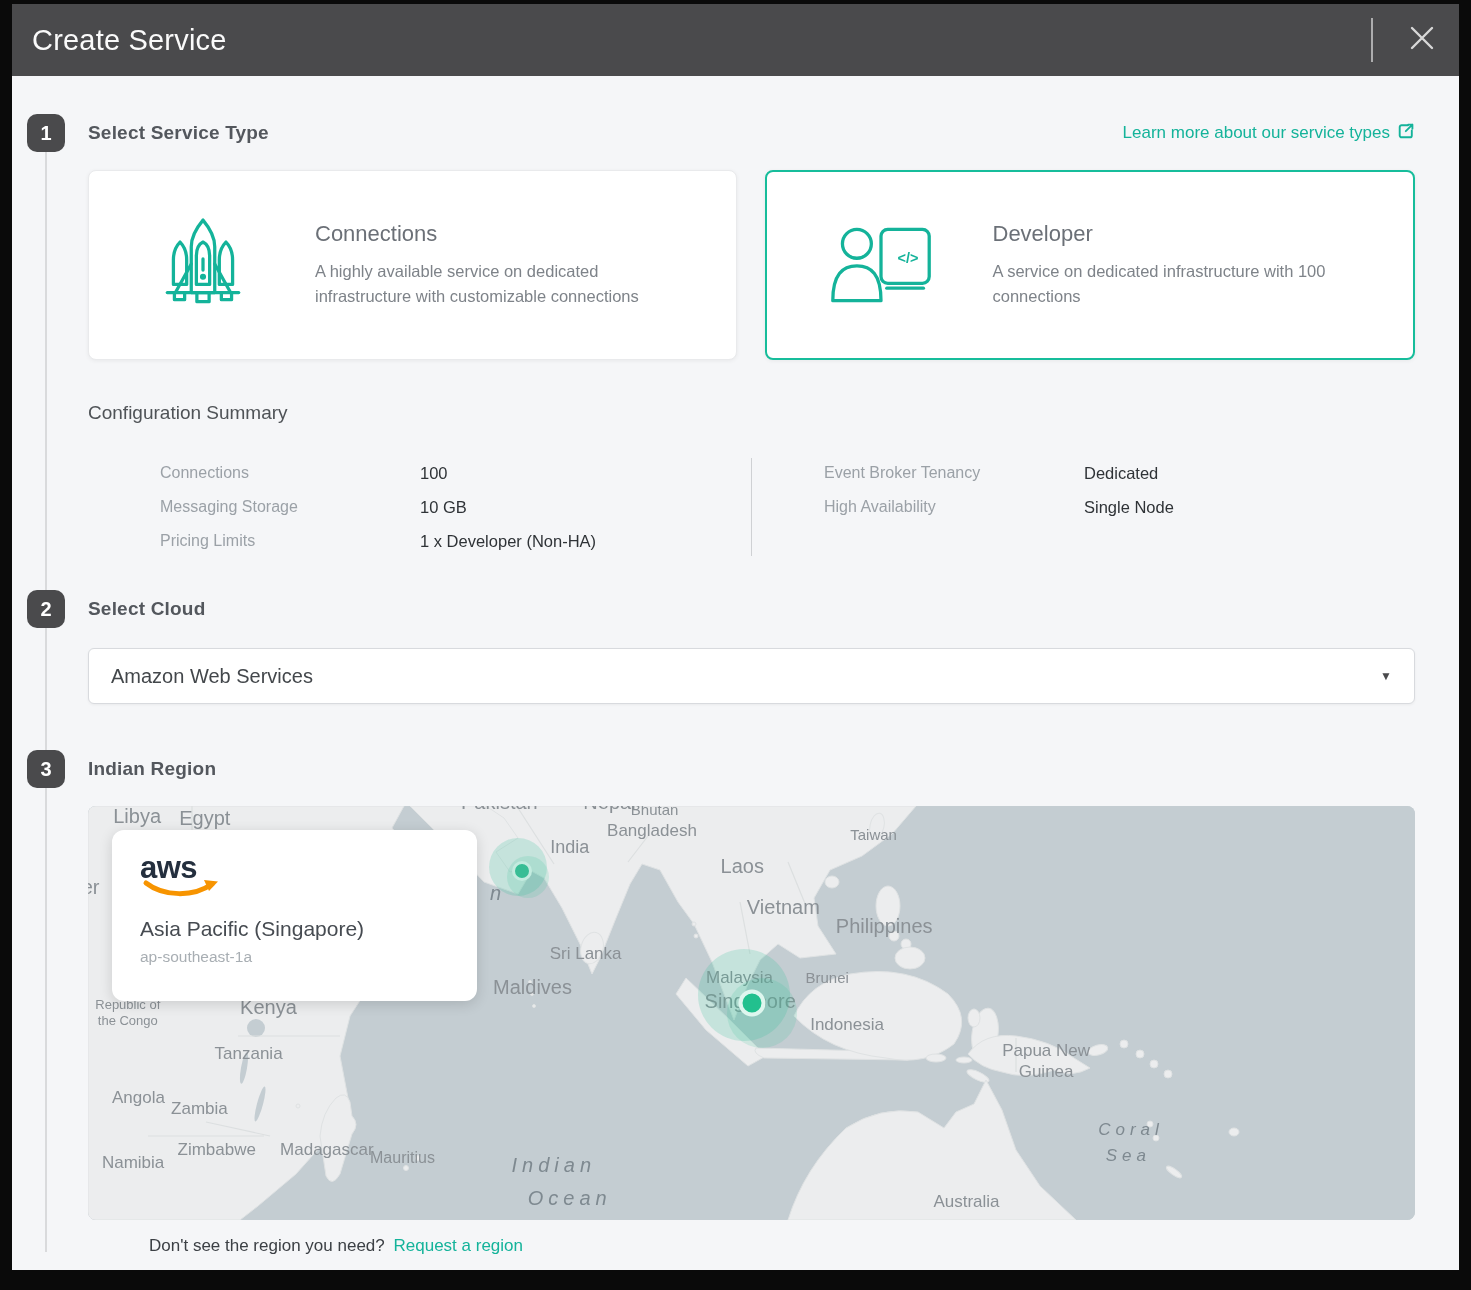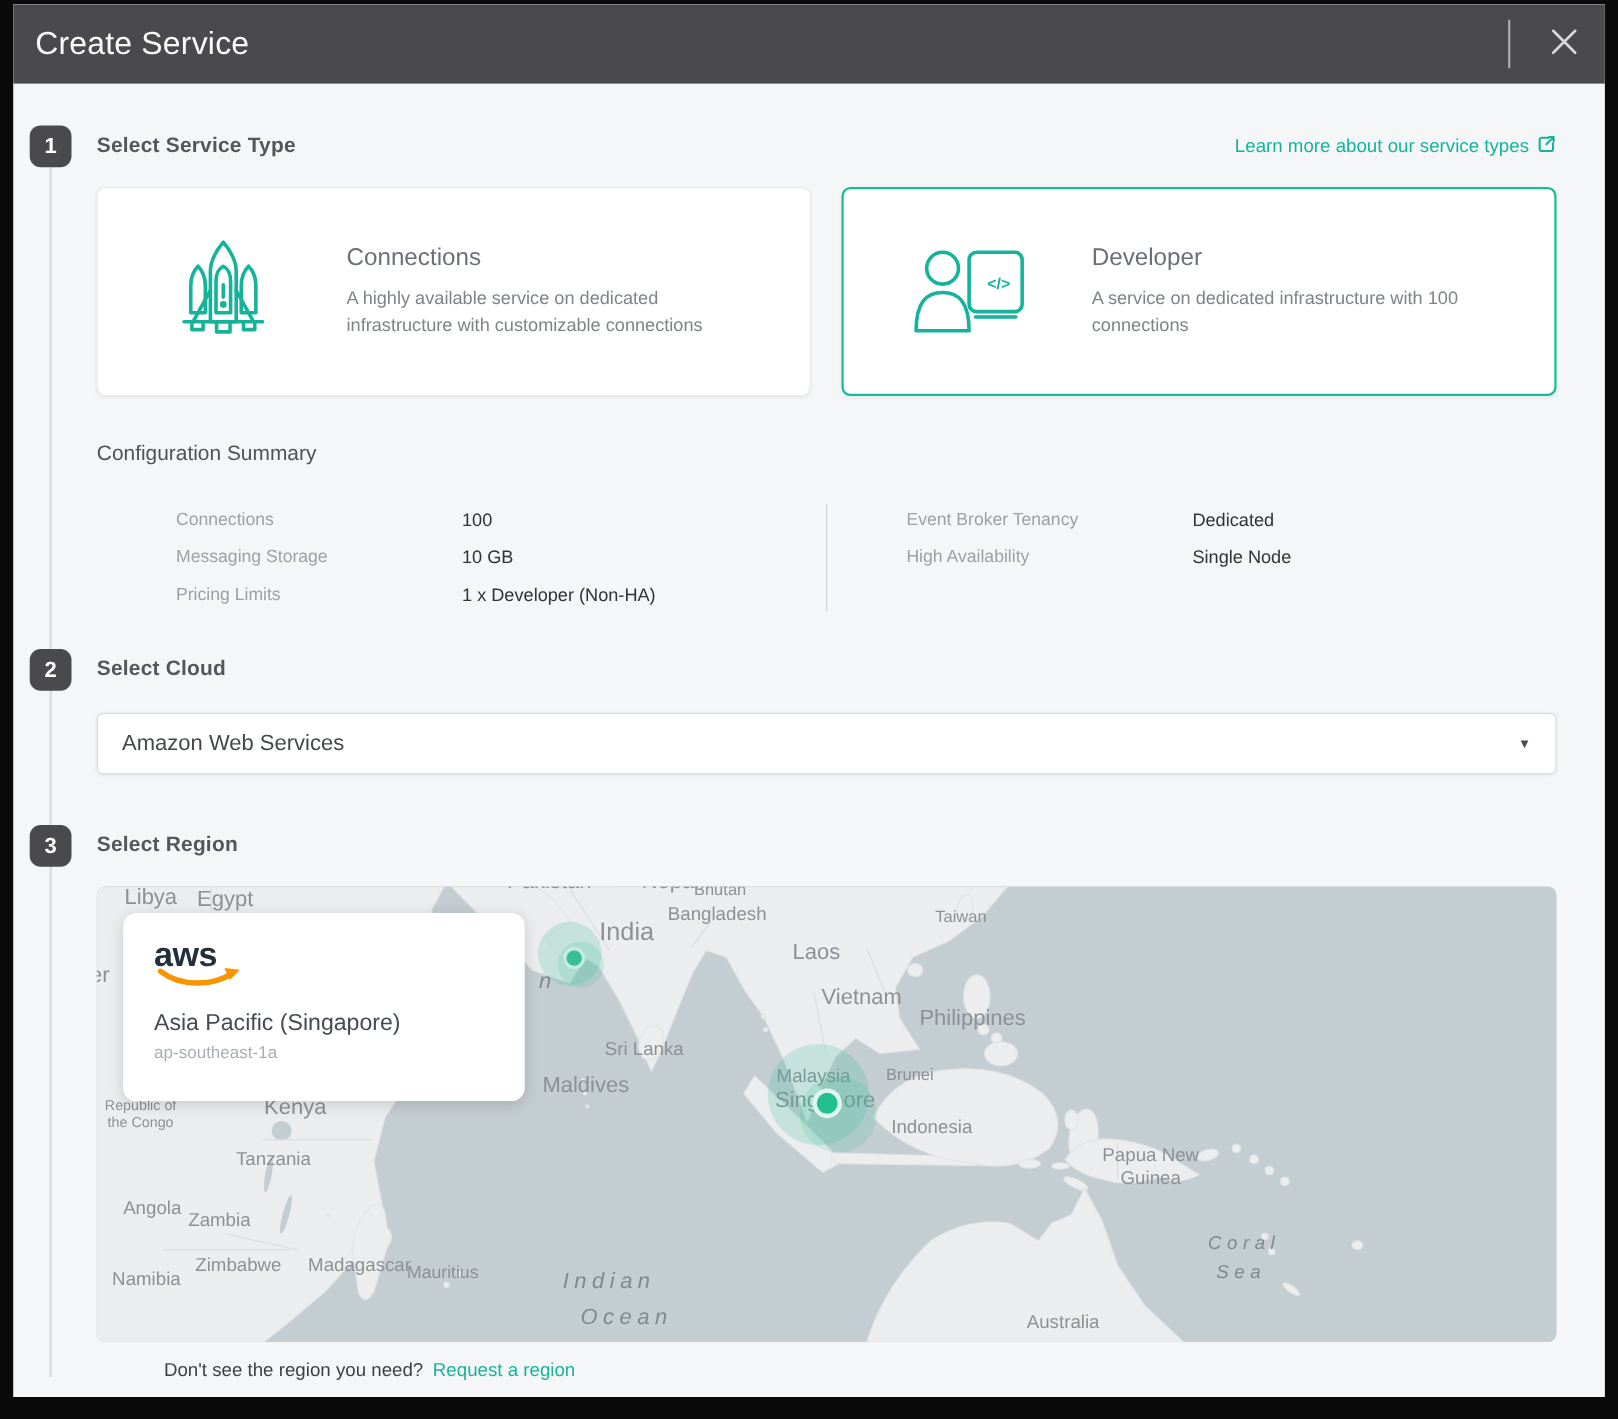--- a/index.html
+++ b/index.html
@@ -196,21 +196,21 @@
         </div>
       </div>
     </div>
 
     <div class="gap2"></div>
 
     <div class="step">
       <div class="badge">3</div>
       <div class="step-body">
         <div class="step-head">
-          <div class="step-title">Select Region</div>
+          <div class="step-title">Indian Region</div>
         </div>
 
         <div class="map">
           <svg class="land" viewBox="0 0 1327 414" preserveAspectRatio="none">
             <rect x="0" y="0" width="1327" height="414" fill="#c4cdd2"></rect>
             <g fill="#ecedee" stroke="#dfe2e3" stroke-width="1">
 
               <path d="M0 0 H316 L304 22 L332 56 L348 94 L342 130 L308 150 L284 176 L262 210 L252 250 L260 292 L242 330 L208 368 L170 400 L152 414 H0 Z"></path>
 
               <path d="M322 0 H470 L462 34 L430 88 L396 76 L352 30 Z"></path>
@@ -290,21 +290,21 @@
             </div>
             <div class="region-name">Asia Pacific (Singapore)</div>
             <div class="region-zone">ap-southeast-1a</div>
           </div>
         <span class="map-label" style="left: 3.7%; top: 2.3%;">Libya</span>
             <span class="map-label" style="left: 8.8%; top: 2.8%;">Egypt</span>
             <span class="map-label" style="left: 31%; top: -1%;">Pakistan</span>
             <span class="map-label" style="left: 39.3%; top: -1%;">Nepal</span>
             <span class="map-label" style="font-size: 15px; left: 42.7%; top: 0.9%;">Bhutan</span>
             <span class="map-label" style="font-size: 17px; left: 42.5%; top: 6%;">Bangladesh</span>
-            <span class="map-label" style="font-size: 23px; left: 36.3%; top: 9.8%;">India</span>
+            <span class="map-label" style="font-size: 18px; left: 36.3%; top: 9.8%;">India</span>
             <span class="map-label" style="font-size: 15px; left: 59.2%; top: 7%;">Taiwan</span>
             <span class="map-label" style="left: 49.3%; top: 14.5%;">Laos</span>
             <span class="map-label" style="left: 52.4%; top: 24.4%;">Vietnam</span>
             <span class="map-label" style="left: 60%; top: 29%;">Philippines</span>
             <span class="map-label" style="font-size: 17px; left: 37.5%; top: 35.8%;">Sri Lanka</span>
             <span class="map-label" style="left: 33.5%; top: 43.7%;">Maldives</span>
             <span class="map-label" style="font-size: 17px; left: 49.1%; top: 41.6%;">Malaysia</span>
             <span class="map-label" style="left: 49.9%; top: 47.2%;">Singapore</span>
             <span class="map-label" style="font-size: 15px; left: 55.7%; top: 41.6%;">Brunei</span>
             <span class="map-label" style="font-size: 17px; left: 57.2%; top: 53%;">Indonesia</span>

